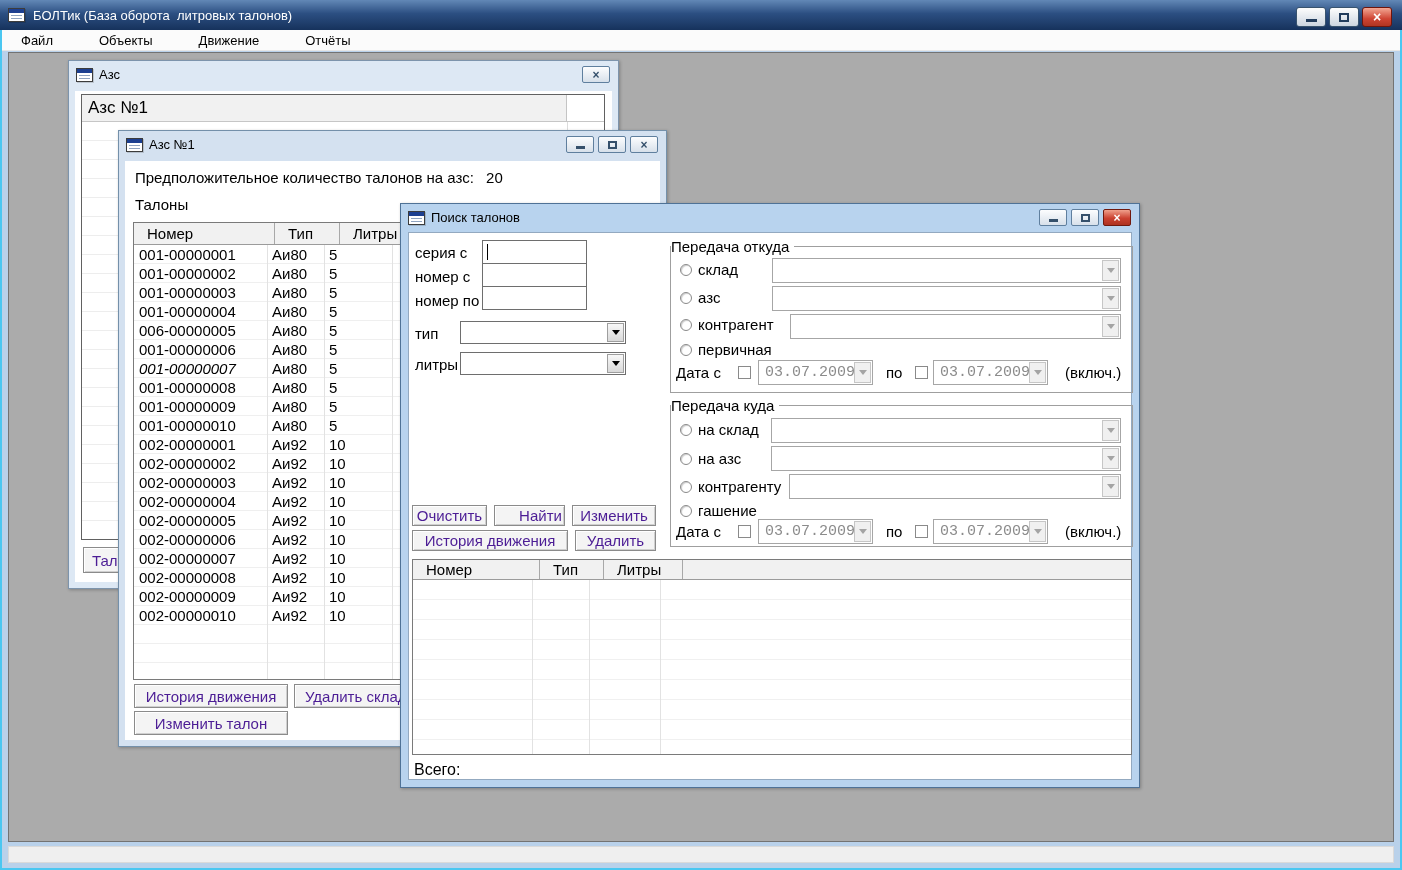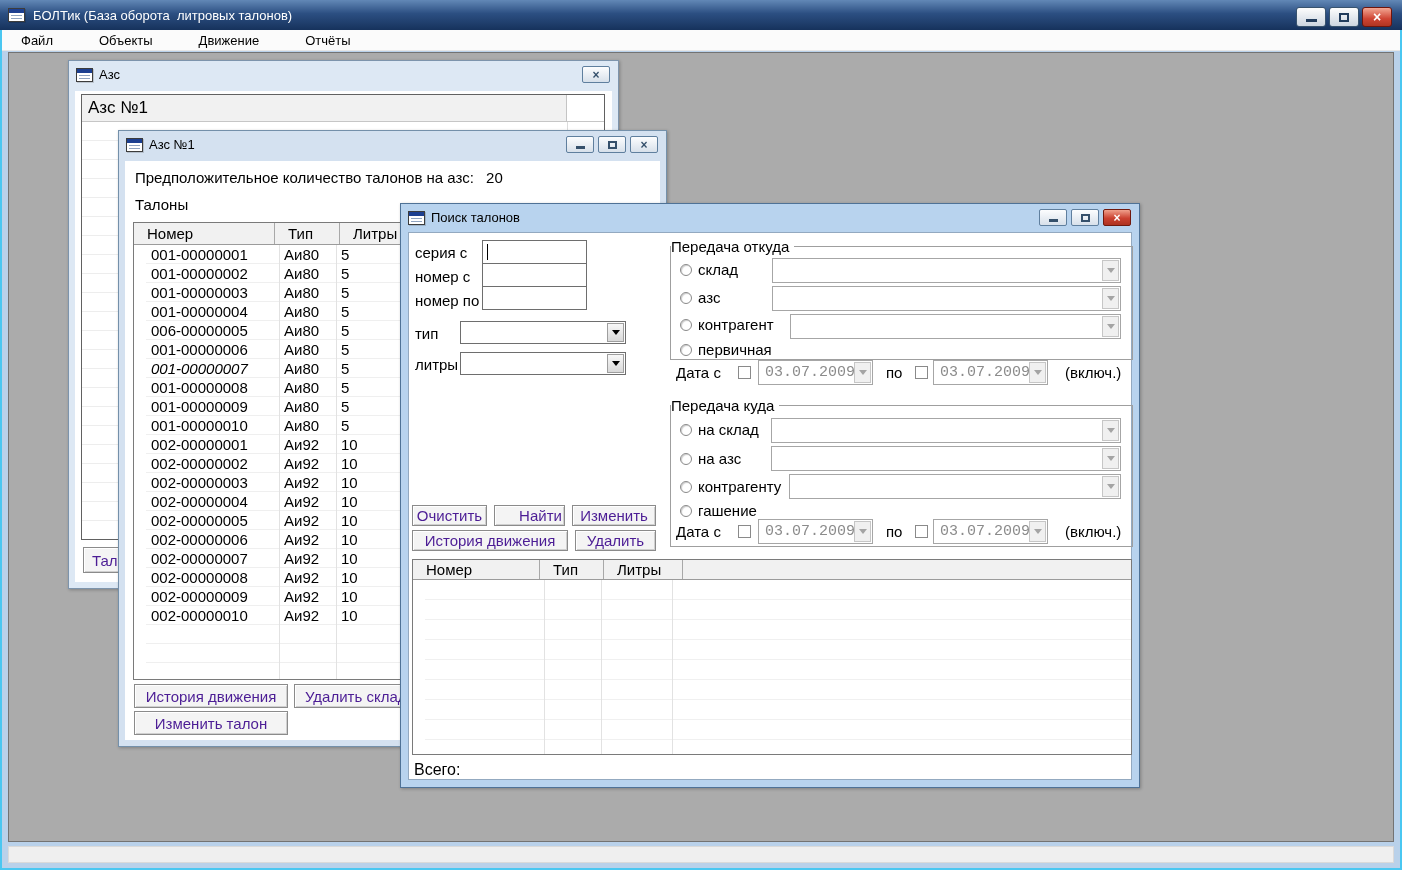--- a/index.html
+++ b/index.html
@@ -84,21 +84,21 @@
   .radio { position:absolute; width:12px; height:12px; border:1px solid #8a8a8a; border-radius:50%;
     background:#fff; box-shadow:inset 1px 1px 1px rgba(0,0,0,.2); }
   .check { position:absolute; width:13px; height:13px; border:1px solid #8a8a8a; background:#fff; }
 
   
   .grid { position:absolute; border:1px solid #7a7a7a; background:#fff; overflow:hidden; }
   .ghead { position:absolute; left:0; right:0; top:0; display:flex; background:#f1f1f1; border-bottom:1px solid #9b9b9b; }
   .ghead .hc { height:100%; display:flex; align-items:center; padding-left:5px; font-size:15px;
     border-right:1px solid #a8a8a8; background:#f1f1f1;margin-left:8px; }
   .ghead .hc.fill { flex:1; border-right:none; }
-  .gbody { position:absolute; left:12px; right:0; bottom:0; }
+  .gbody { position:absolute; left:0; right:0; bottom:0; }
   .vline { position:absolute; top:0; bottom:0; width:1px; background:#e2e2e2; }
   .trow { display:flex; height:19px; align-items:center; }
   .trow .tc { padding-left:5px; font-size:15px; white-space:nowrap; overflow:hidden; }
 
   
   .azs-list { position:absolute; left:6px; top:3px; right:7px; height:446px; border:1px solid #616161; background:#fff; }
   .azs-list .hrow { display:flex; height:27px; border-bottom:1px solid #c6c6c6; }
   .azs-list .hcell { width:485px; background:#f1f1f1; border-right:1px solid #c4c4c4;
     display:flex; align-items:center; padding-left:6px; font-size:17px; }
   .azs-list .hnarrow { flex:1; background:#fff; }
@@ -338,21 +338,21 @@
             <div class="tri"></div>
           </div>
       </div>
       <div class="lbl" style="left:6px; top:123px;">литры</div>
       <div class="combo" style="left:51px; top:119px; width:166px; height:23px;">
         <div class="arrow-btn">
             <div class="tri"></div>
           </div>
       </div>
 
-      <div class="group" style="left:261px; top:13px; width:463px; height:114px;">
+      <div class="group" style="left:261px; top:13px; width:463px; height:147px;">
         <span class="legend">Передача откуда</span>
         <div class="radio" style="left:9px; top:17px;"></div>
         <div class="lbl" style="left:27px; top:14px;">склад</div>
         <div class="combo disabled" style="left:101px; top:11px; width:349px; height:25px;">
           <div class="arrow-btn">
               <div class="tri"></div>
             </div>
         </div>
         <div class="radio" style="left:9px; top:45px;"></div>
         <div class="lbl" style="left:27px; top:42px;">азс</div>

